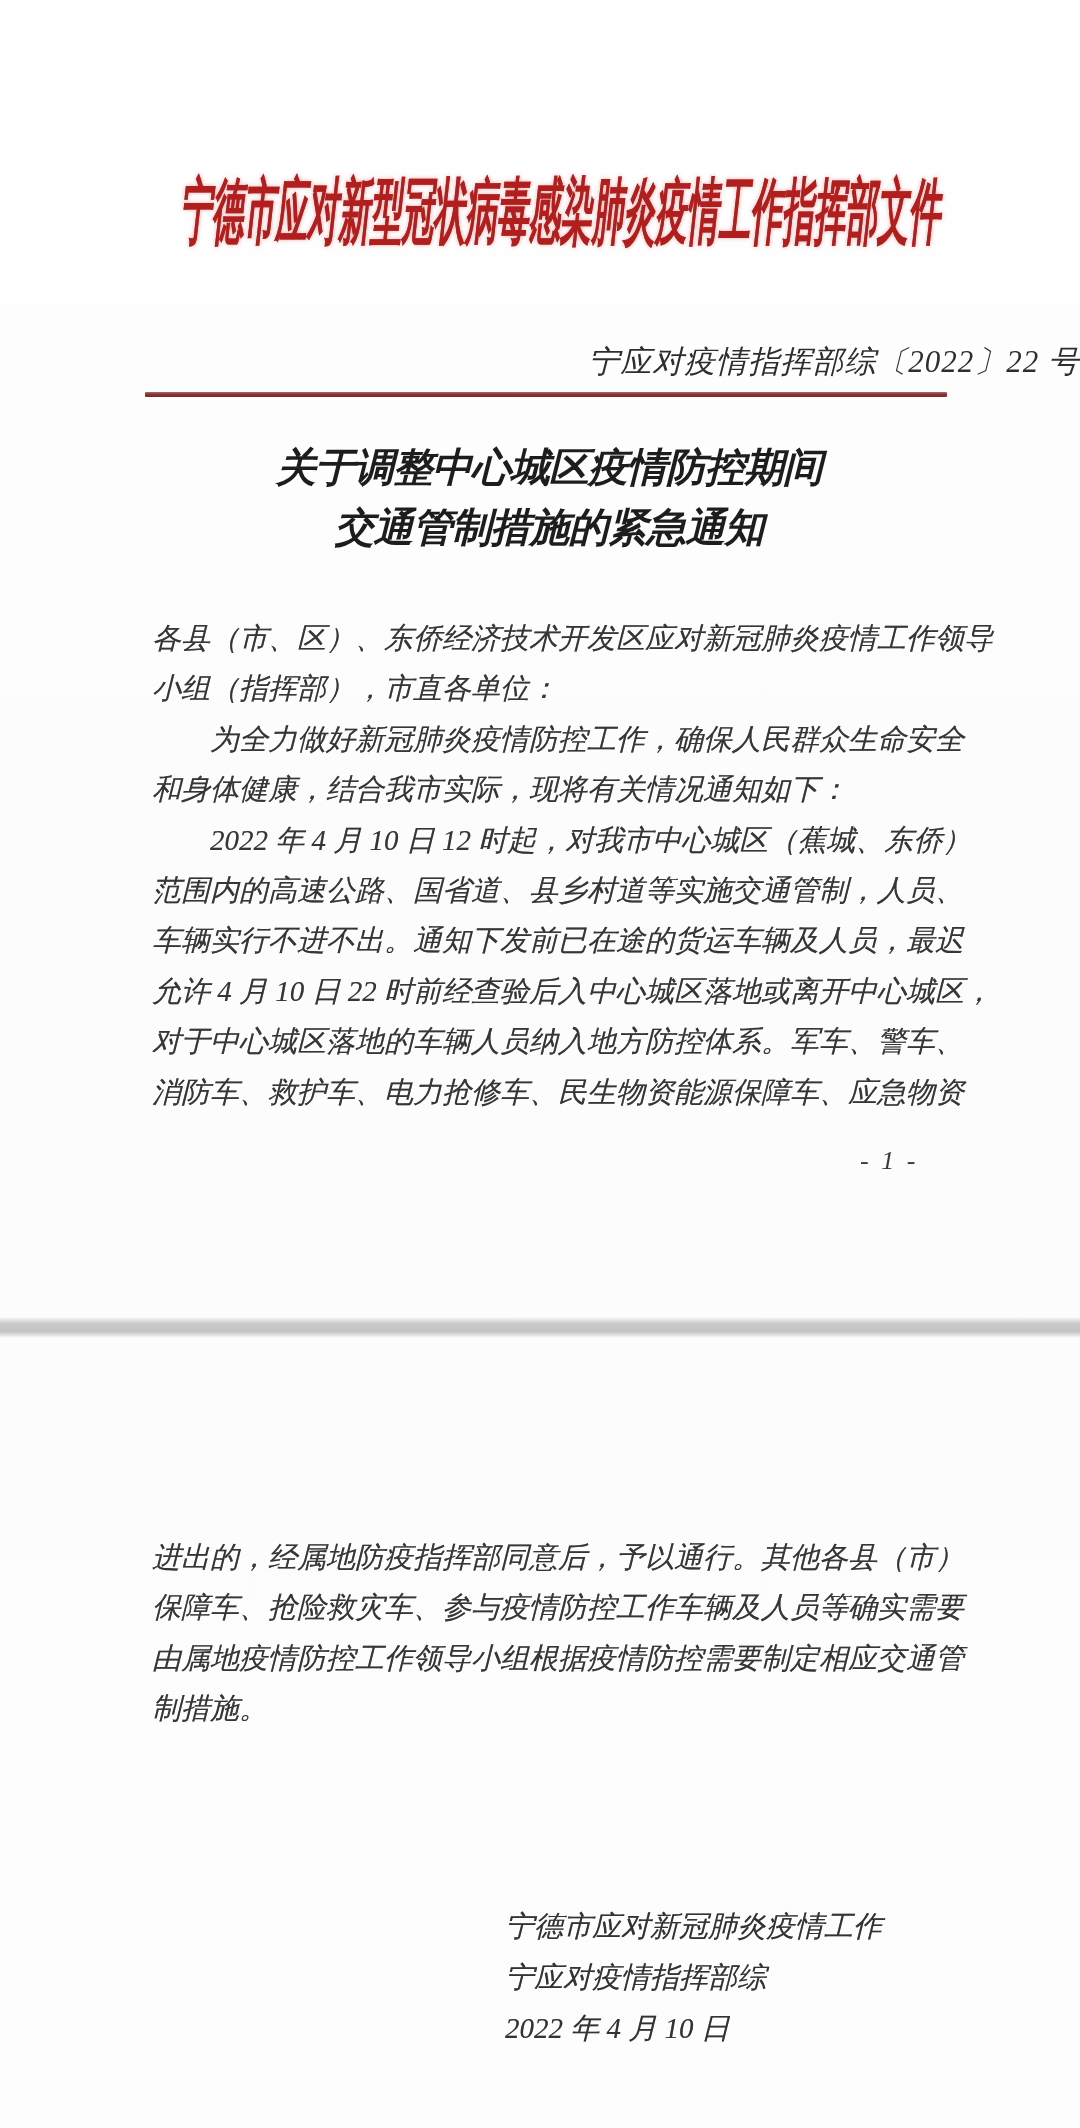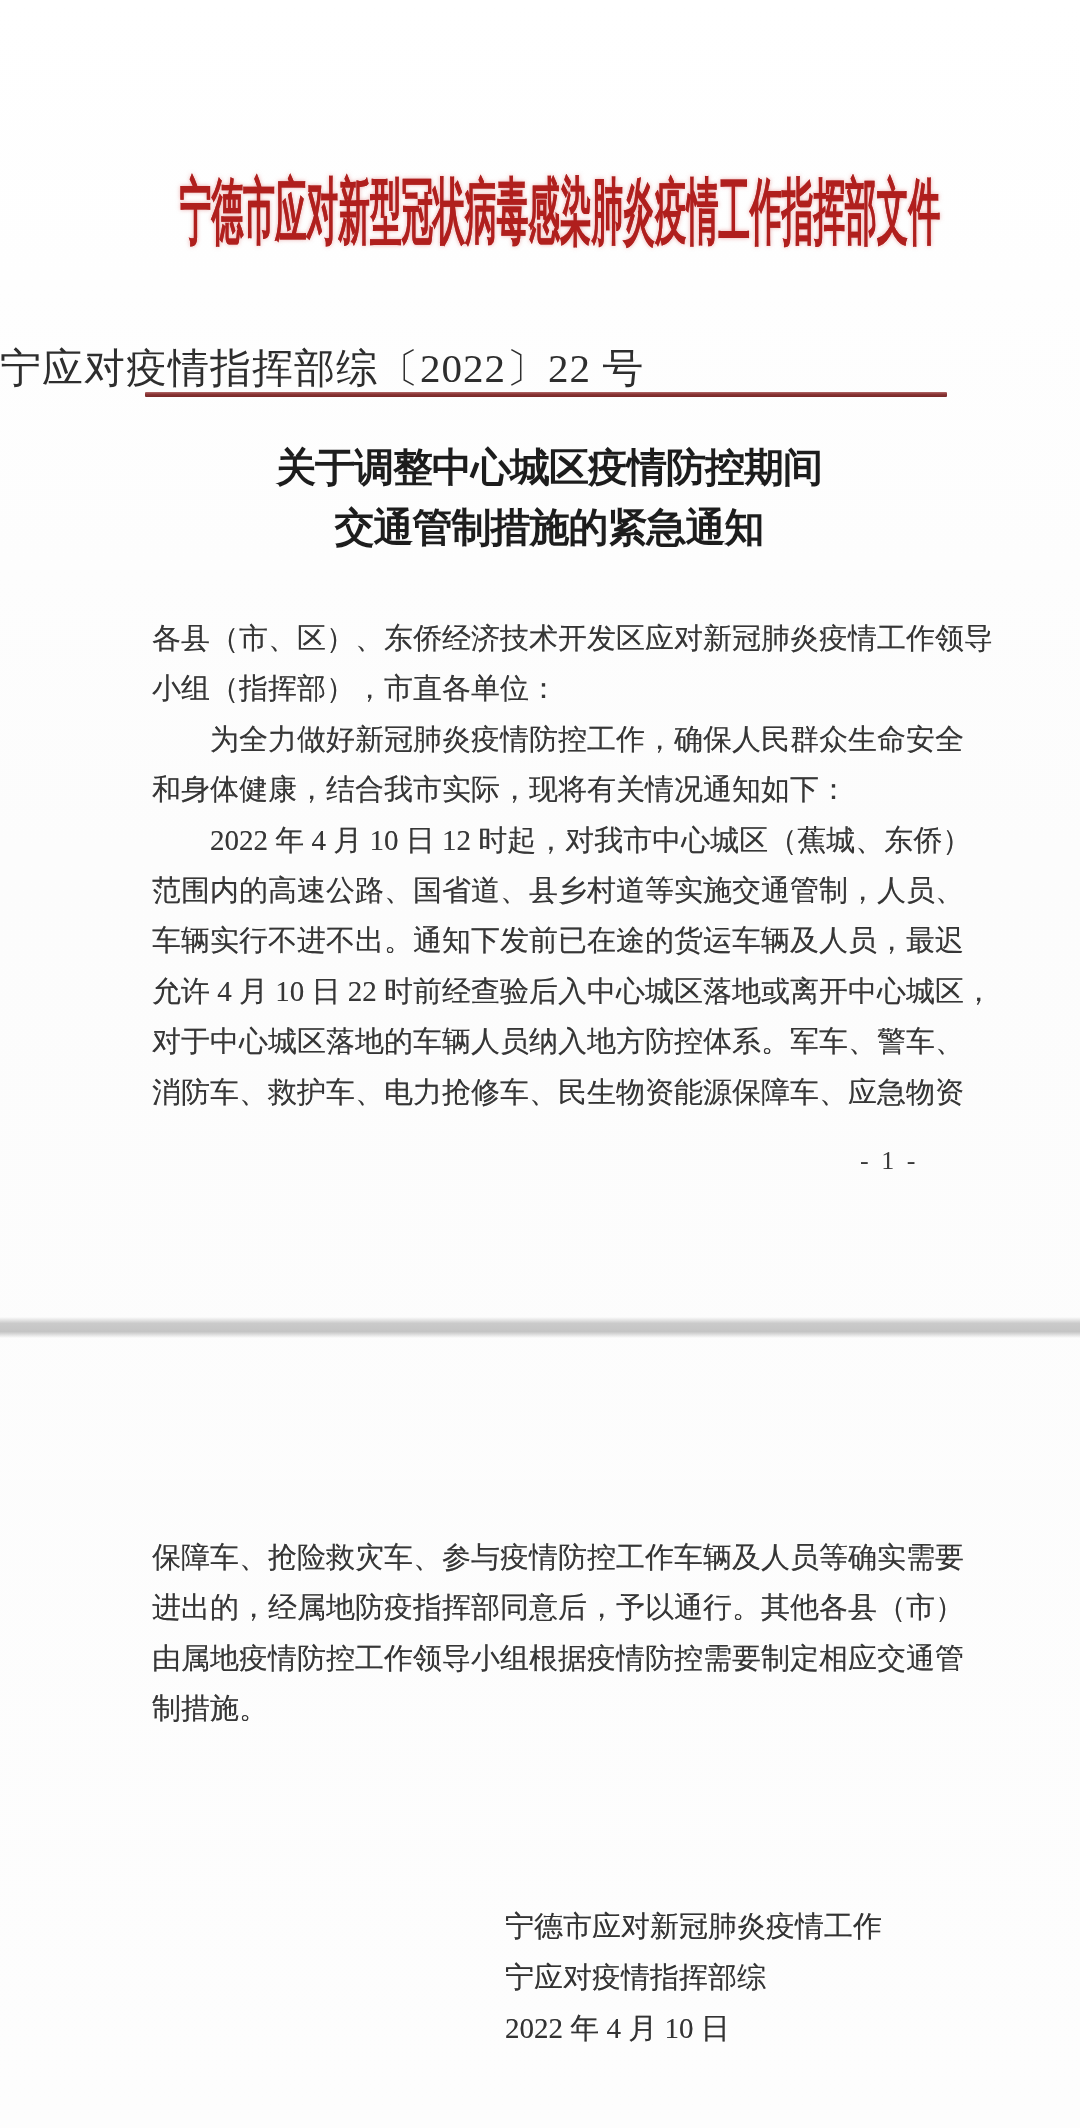--- a/index.html
+++ b/index.html
@@ -1,34 +1,35 @@
 <!DOCTYPE html>
 <html><head>
 <meta charset="utf-8">
 <style>
   html,body { margin:0; padding:0; background:#ffffff; }
   .canvas {
     position:relative; width:1080px; height:2128px; overflow:hidden;
     background:linear-gradient(180deg,#ffffff 0%,#fcfcfc 40%,#fdfdfd 100%);
     font-family:"Liberation Serif","DejaVu Serif",serif;
+    font-style:italic;
   }
 
   
   .letterhead {
     position:absolute; top:168px; left:20px; width:1080px; height:88px;
     display:flex; justify-content:center; align-items:center;
     white-space:nowrap; font-weight:bold; font-size:72px; color:#b01f1d;
     text-shadow:0 0 7px rgba(216,96,96,.55), 0 0 1px rgba(150,20,20,.8);
   }
   .letterhead .condense { display:inline-block; transform:scaleX(.44); transform-origin:50% 50%; }
 
   
   .docnum {
-    position:absolute; top:341px; left:0; width:1080px; text-align:left;
-    font-size:41px; letter-spacing:1px; color:#2e2e2e;
+    position:absolute; top:341px; left:0; width:1080px; text-align:right;
+    font-size:31px; letter-spacing:1px; color:#2e2e2e;
   }
 
   
   .redline {
     position:absolute; top:392px; left:145px; width:802px; height:5px;
     background:linear-gradient(180deg,#b26a6a 0%,#8a3434 45%,#772828 100%);
     border-radius:1px;
   }
 
   
@@ -95,22 +96,22 @@
     <div class="line">允许 4 月 10 日 22 时前经查验后入中心城区落地或离开中心城区，</div>
     <div class="line">对于中心城区落地的车辆人员纳入地方防控体系。军车、警车、</div>
     <div class="line">消防车、救护车、电力抢修车、民生物资能源保障车、应急物资</div>
   </div>
 
   <div class="pagenum">- 1 -</div>
 
   <div class="pagebreak"></div>
 
   <div class="bodyblock body2">
+    <div class="line">进出的，经属地防疫指挥部同意后，予以通行。其他各县（市）</div>
     <div class="line">保障车、抢险救灾车、参与疫情防控工作车辆及人员等确实需要</div>
-    <div class="line">进出的，经属地防疫指挥部同意后，予以通行。其他各县（市）</div>
     <div class="line">由属地疫情防控工作领导小组根据疫情防控需要制定相应交通管</div>
     <div class="line">制措施。</div>
   </div>
 
   <div class="signature">
     <div>宁德市应对新冠肺炎疫情工作</div>
     <div>宁应对疫情指挥部综</div>
     <div>2022 年 4 月 10 日</div>
   </div>
 

